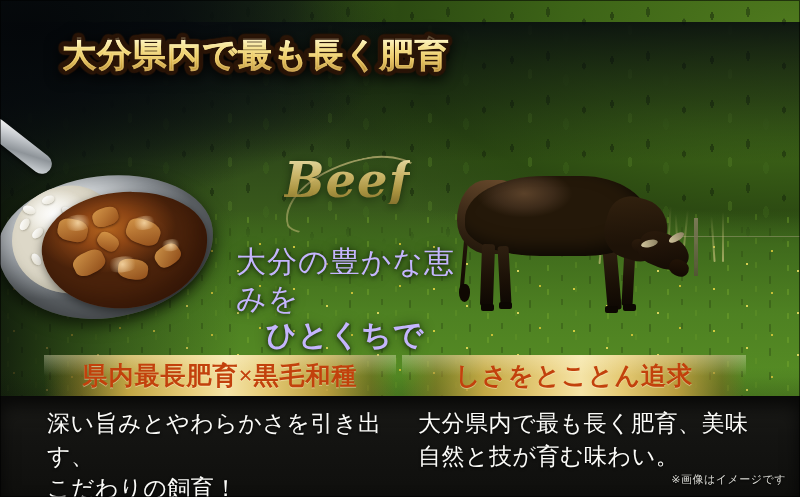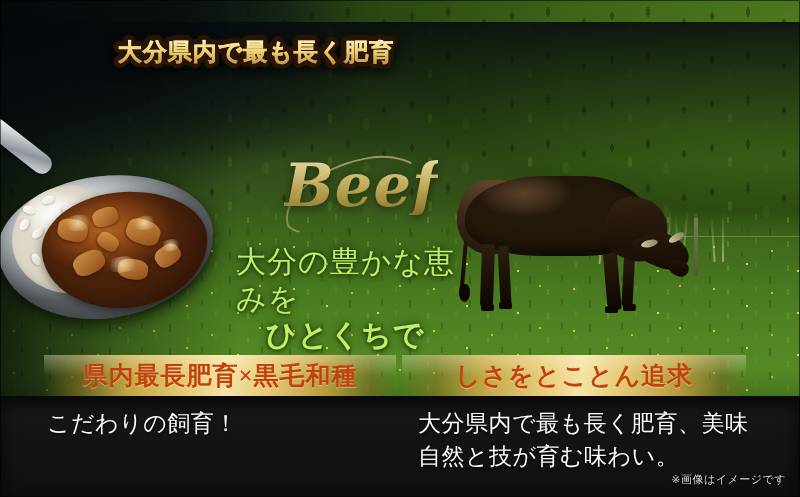--- a/index.html
+++ b/index.html
@@ -216,21 +216,21 @@
   .gloss{
     position:absolute;border-radius:50%;
     background:radial-gradient(circle,rgba(255,230,185,.75) 0%,rgba(255,225,175,0) 70%);
   }
 
   
   .beef-script{
     position:absolute;left:284px;top:156px;
     font-family:"DejaVu Serif","Liberation Serif",serif;
     font-style:italic;font-weight:700;
-    font-size:59px;line-height:1;
+    font-size:48px;line-height:1;
     letter-spacing:1px;
     color:transparent;
     background:linear-gradient(180deg,#f6e9b4 0%,#d9c073 38%,#b59a45 72%,#8e7630 100%);
     -webkit-background-clip:text;background-clip:text;
     text-shadow:none;
     filter:drop-shadow(0 2px 4px rgba(0,0,0,.5));
     opacity:.92;
   }
   .beef-flourish{
     position:absolute;left:282px;top:160px;width:150px;height:70px;
@@ -252,28 +252,28 @@
     -webkit-background-clip:text;background-clip:text;
     -webkit-text-stroke:0.5px rgba(255,245,200,.25);
     filter:
       drop-shadow(0 0 1px #2b1608)
       drop-shadow(1.4px 0 0 #2b1608) drop-shadow(-1.4px 0 0 #2b1608)
       drop-shadow(0 1.4px 0 #2b1608) drop-shadow(0 -1.4px 0 #2b1608)
       drop-shadow(1px 1px 0 #2b1608) drop-shadow(-1px -1px 0 #2b1608)
       drop-shadow(1px -1px 0 #2b1608) drop-shadow(-1px 1px 0 #2b1608)
       drop-shadow(0 3px 7px rgba(0,0,0,.85));
   }
-  .h-sub{font-size:24px;letter-spacing:1px;line-height:1.05;}
+  .h-sub{font-size:34px;letter-spacing:1px;line-height:1.05;font-family:Liberation Mono, monospace;}
   .h-main{font-size:54px;letter-spacing:3px;line-height:1.05;margin-top:2px;}
 
   
   .tagline{
     position:absolute;left:236px;top:244px;width:250px;
     text-align:left;
-    color:#bef264;
+    color:#c4b5fd;
     font-family:"Liberation Serif","DejaVu Serif",serif;
     font-size:30px;line-height:1.22;
     letter-spacing:1px;
     text-shadow:0 1px 4px rgba(10,24,6,.85),0 0 12px rgba(8,20,4,.6);
   }
   .tagline .l2{display:block;padding-left:30px;font-weight:bold;}
 
   
   .lower{
     position:absolute;left:0;top:396px;width:100%;height:101px;
@@ -452,20 +452,21 @@
   </div>
 
   <div class="ribbon ribbon-l">
     <span class="ribbon-title">県内最長肥育×黒毛和種</span>
   </div>
   <div class="ribbon ribbon-r">
     <span class="ribbon-title">しさをとことん追求</span>
   </div>
 
   <div class="panel-body left">
+    <div>深い旨みとやわらかさを引き出す、</div>
     <div>こだわりの飼育！</div>
   </div>
   <div class="panel-body right">
     <div>大分県内で最も長く肥育、美味</div>
     <div>自然と技が育む味わい。</div>
   </div>
 
   <div class="disclaimer">※画像はイメージです</div>
 
   <div class="edge"></div>

